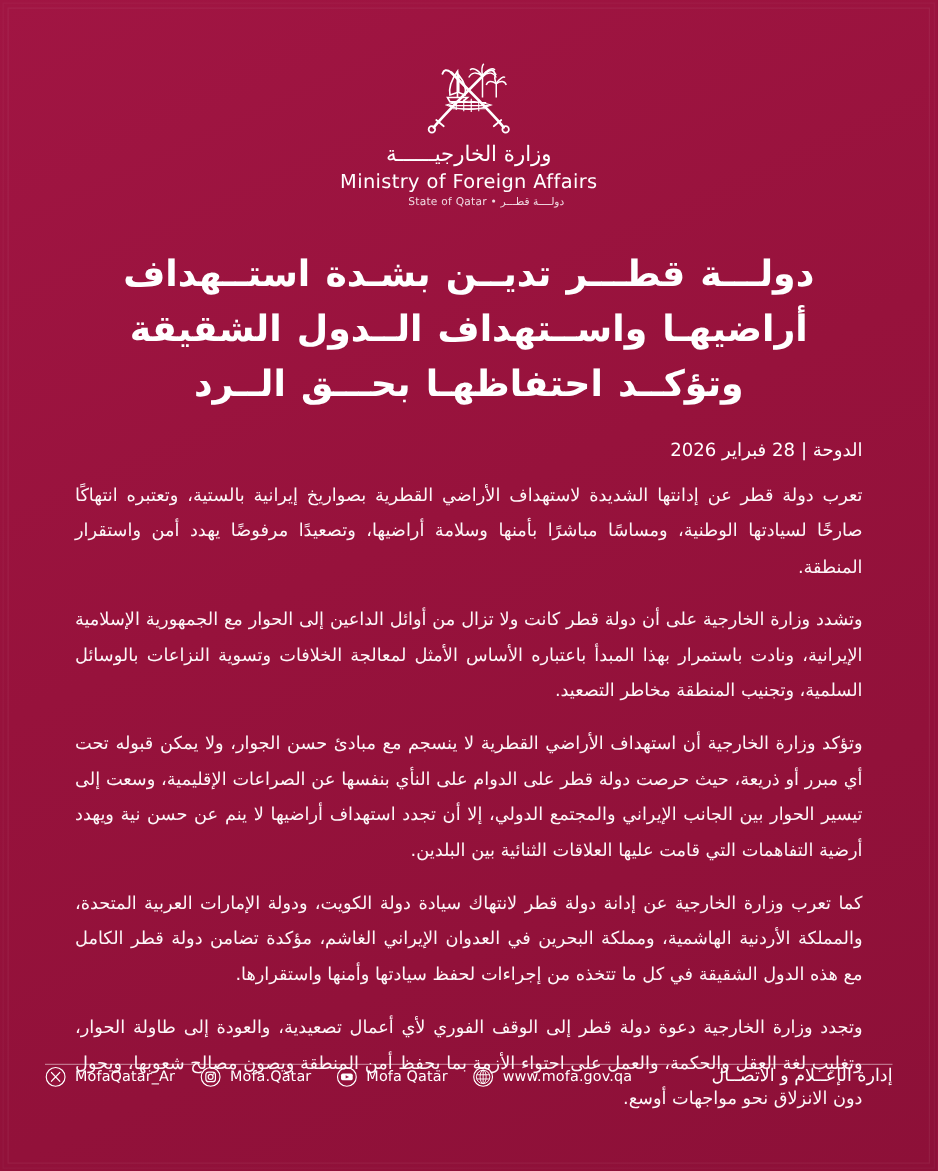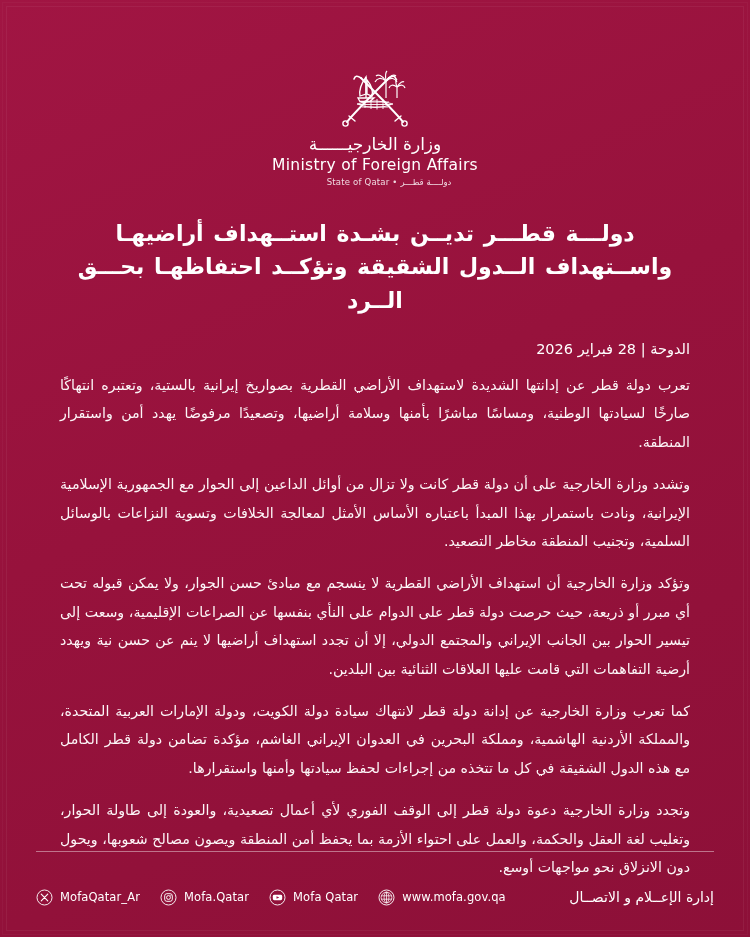--- a/index.html
+++ b/index.html
@@ -38,21 +38,21 @@
   .frame-border2 {
     position: absolute;
     left: 2px; top: 2px;
     width: 746px; height: 933px;
     border: 1px solid rgba(255,255,255,0.03);
     pointer-events: none;
   }
 
   
   .logo-block {
-    padding-top: 64px;
+    padding-top: 44px;
     display: flex;
     flex-direction: column;
     align-items: center;
   }
 
   .emblem {
     width: 96px;
     height: 64px;
     display: block;
   }
@@ -82,21 +82,21 @@
     letter-spacing: 0.2px;
     direction: ltr;
     margin-left: 28px;
   }
 
   
   .headline {
     margin: 30px auto 10px;
     width: 618px;
     text-align: center;
-    font-size: 22px;
+    font-size: 29px;
     font-weight: 700;
     line-height: 1.52;
     letter-spacing: 0.2px;
     color: #ffffff;
     word-spacing: 2px;
   }
 
   
   .dateline {
     margin: 24px 60px 0 60px;
@@ -129,21 +129,21 @@
     right: 36px;
     top: 851px;
     height: 1px;
     background: rgba(255,255,255,0.42);
   }
 
   .footer {
     position: absolute;
     left: 36px;
     right: 36px;
-    top: 880px;
+    top: 844px;
     height: 34px;
     display: flex;
     align-items: center;
     justify-content: space-between;
     direction: ltr;
   }
 
   .social-list {
     display: flex;
     align-items: center;

